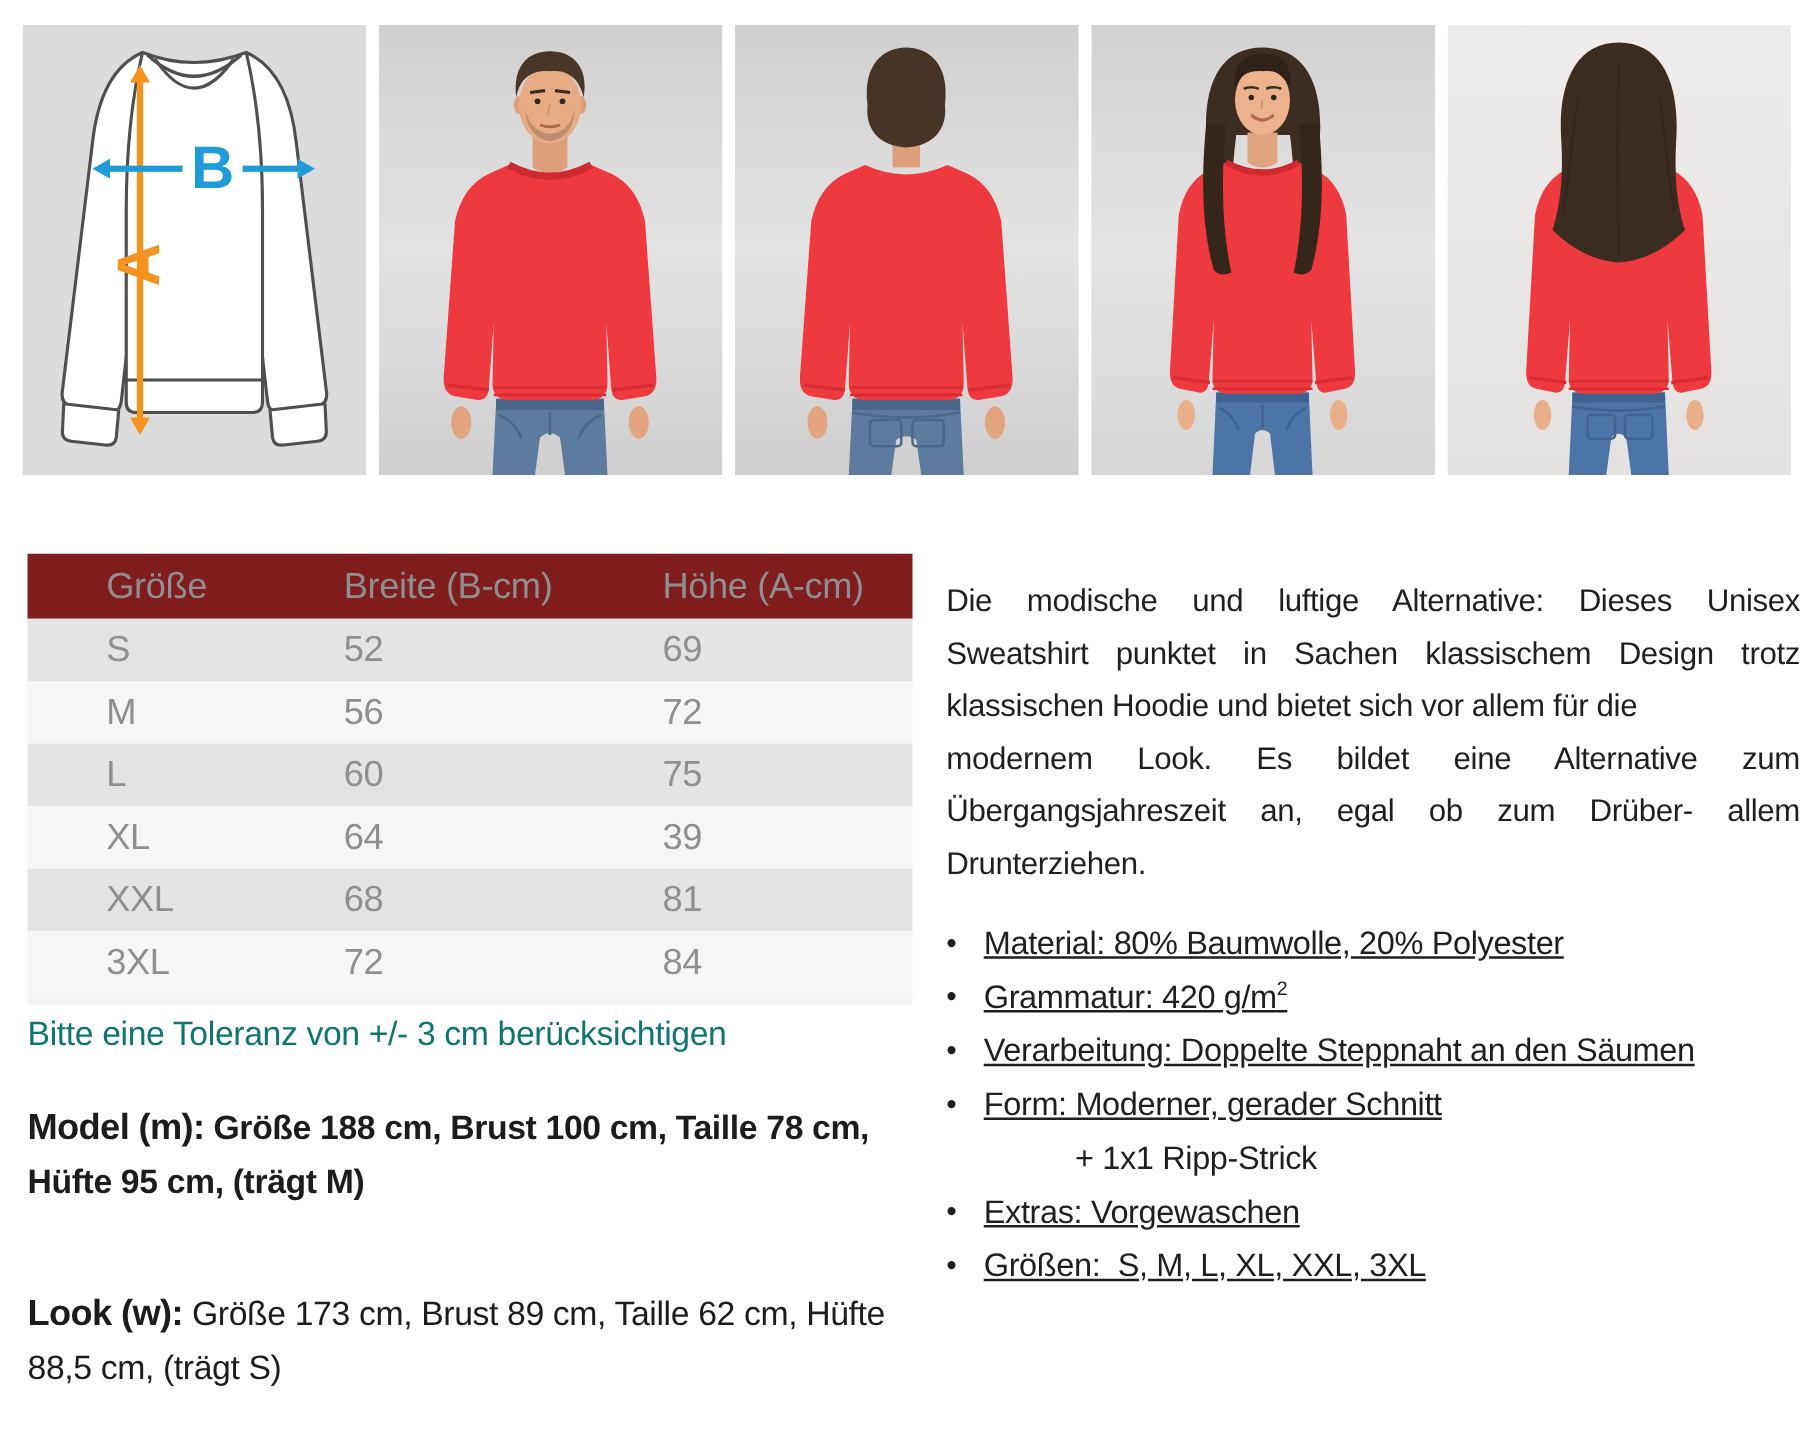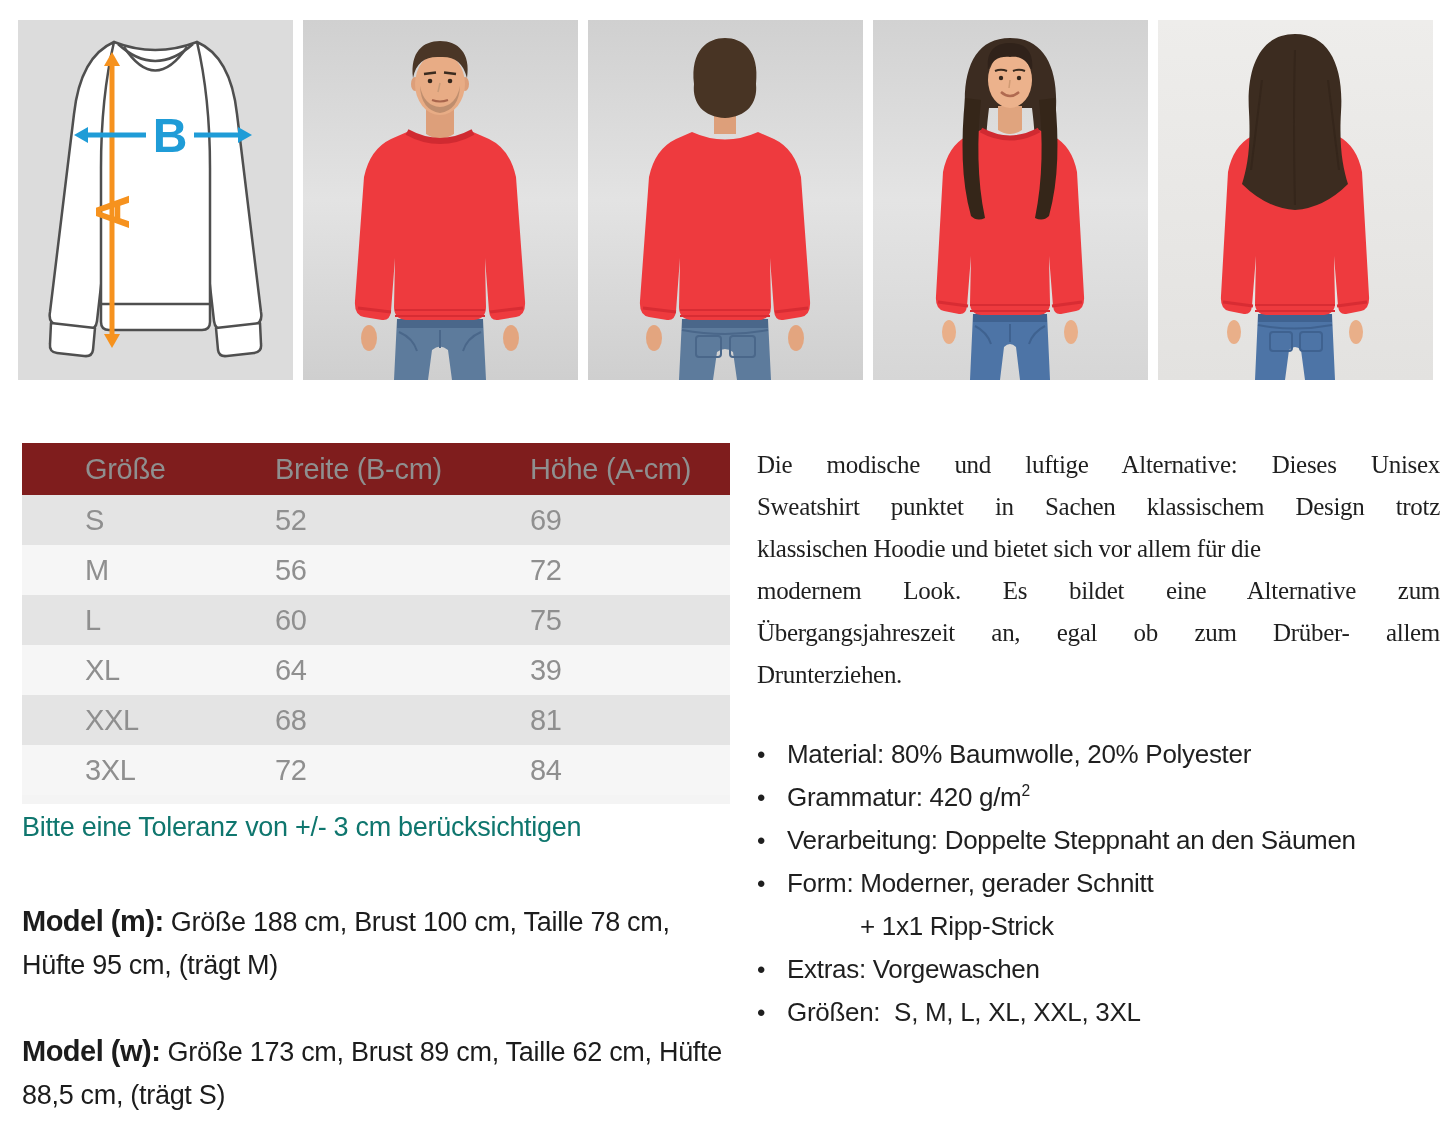--- a/index.html
+++ b/index.html
@@ -20,36 +20,36 @@
   .t-row.dark{background:#e4e4e4;}
   .t-row.light{background:#f6f6f6;}
   .t-foot{height:9px;background:#f4f4f4;}
   .c1{width:253px;padding-left:63px;box-sizing:border-box;}
   .c2{width:255px;}
   .c3{flex:1;}
 
   
   .tolerance{position:absolute;left:22px;top:812px;font-size:27px;color:#0f766e;}
   .model-block{position:absolute;left:22px;width:700px;font-size:27px;line-height:43px;color:#1c1c1c;}
-  .model-m{top:900px;}
+  .model-m{top:881px;font-weight:bold;}
   .model-w{top:1030px;}
   .model-block b{font-size:29px;letter-spacing:-0.5px;}
 
   
-  .description{position:absolute;left:757px;top:444px;width:683px;
-    font-size:25px;line-height:42px;color:#1f1f1f;font-family:Liberation Serif, serif;}
+  .description{position:absolute;left:757px;top:460px;width:683px;
+    font-size:25px;line-height:42px;color:#1f1f1f;}
   .desc-line{text-align:justify;text-align-last:justify;height:42px;overflow:hidden;}
   .description .desc-line:nth-child(3),
   .description .desc-line:nth-child(6){text-align:left;text-align-last:left;}
 
   .features{position:absolute;left:757px;top:733px;width:683px;
     font-size:26px;line-height:43px;color:#1f1f1f;}
   .feat-row{display:flex;}
   .feat-dot{width:30px;font-size:24px;}
-  .feat-text{flex:1;}
+  .feat-text{flex:1;text-decoration:underline;}
   .feat-sub{padding-left:103px;}
   .feat-text sup{font-size:60%;line-height:0;}
 </style>
 </head>
 <body>
 
 <div class="images-row">
 
   <div class="tile">
     <svg viewBox="0 0 275 360">
@@ -258,21 +258,21 @@
     <div class="c2">72</div>
     <div class="c3">84</div>
   </div>
   <div class="t-foot"></div>
 </div>
 
 <div class="tolerance">Bitte eine Toleranz von +/- 3 cm berücksichtigen</div>
 
 <div class="model-block model-m"><b>Model (m):</b><span> Größe 188 cm, Brust 100 cm, Taille 78 cm, Hüfte 95 cm, (trägt M)</span></div>
 
-<div class="model-block model-w"><b>Model (w):</b><span> Größe 173 cm, Brust 89 cm, Taille 62 cm, Hüfte 88,5 cm, (trägt S)</span></div>
+<div class="model-block model-w"><b>Look (w):</b><span> Größe 173 cm, Brust 89 cm, Taille 62 cm, Hüfte 88,5 cm, (trägt S)</span></div>
 
 <div class="description">
   <div class="desc-line">Die modische und luftige Alternative: Dieses Unisex</div>
   <div class="desc-line">Sweatshirt punktet in Sachen klassischem Design trotz</div>
   <div class="desc-line">klassischen Hoodie und bietet sich vor allem für die</div>
   <div class="desc-line">modernem Look. Es bildet eine Alternative zum</div>
   <div class="desc-line">Übergangsjahreszeit an, egal ob zum Drüber- allem</div>
   <div class="desc-line">Drunterziehen.</div>
 </div>
 

